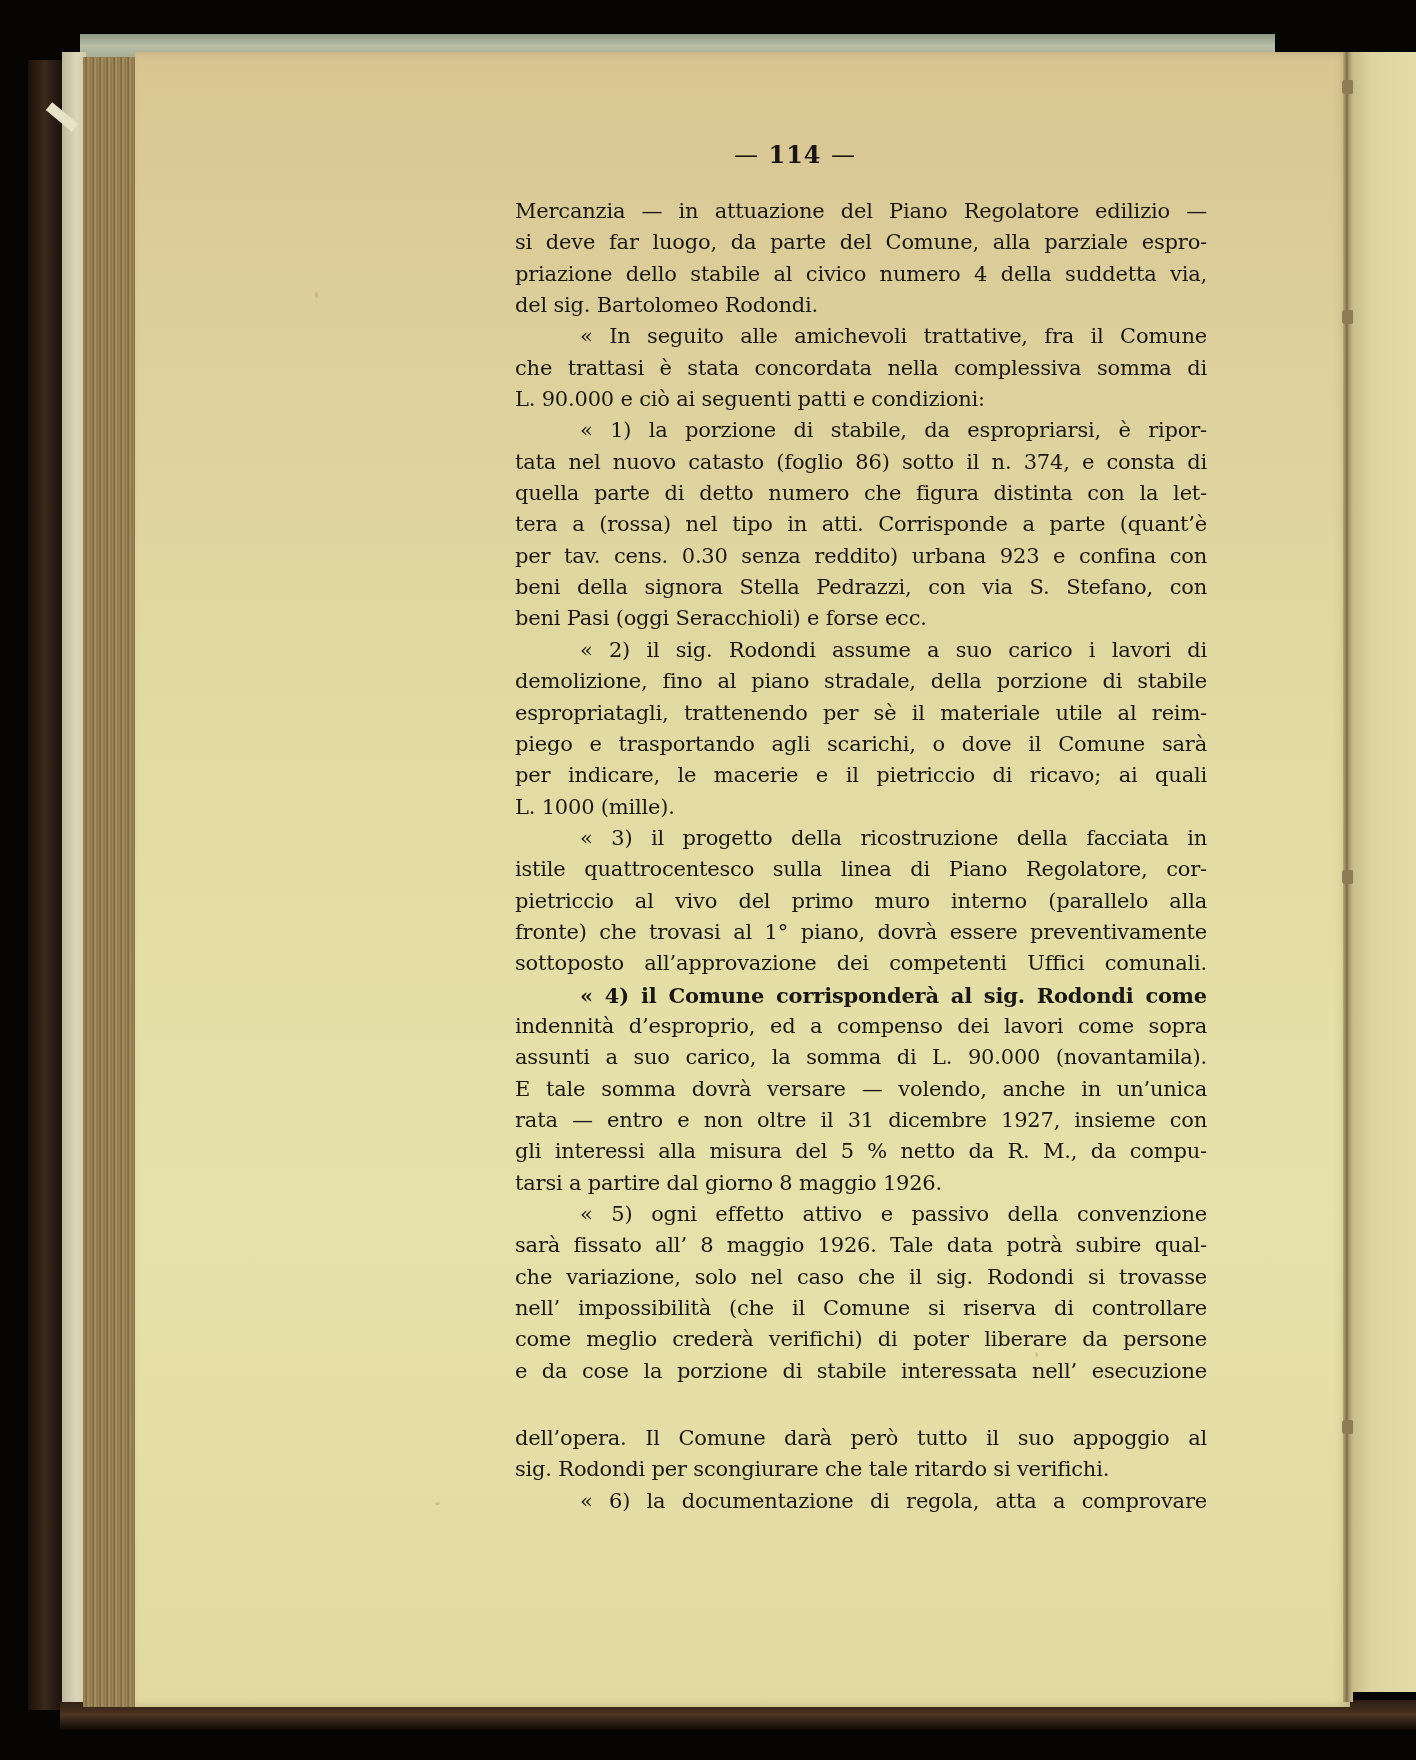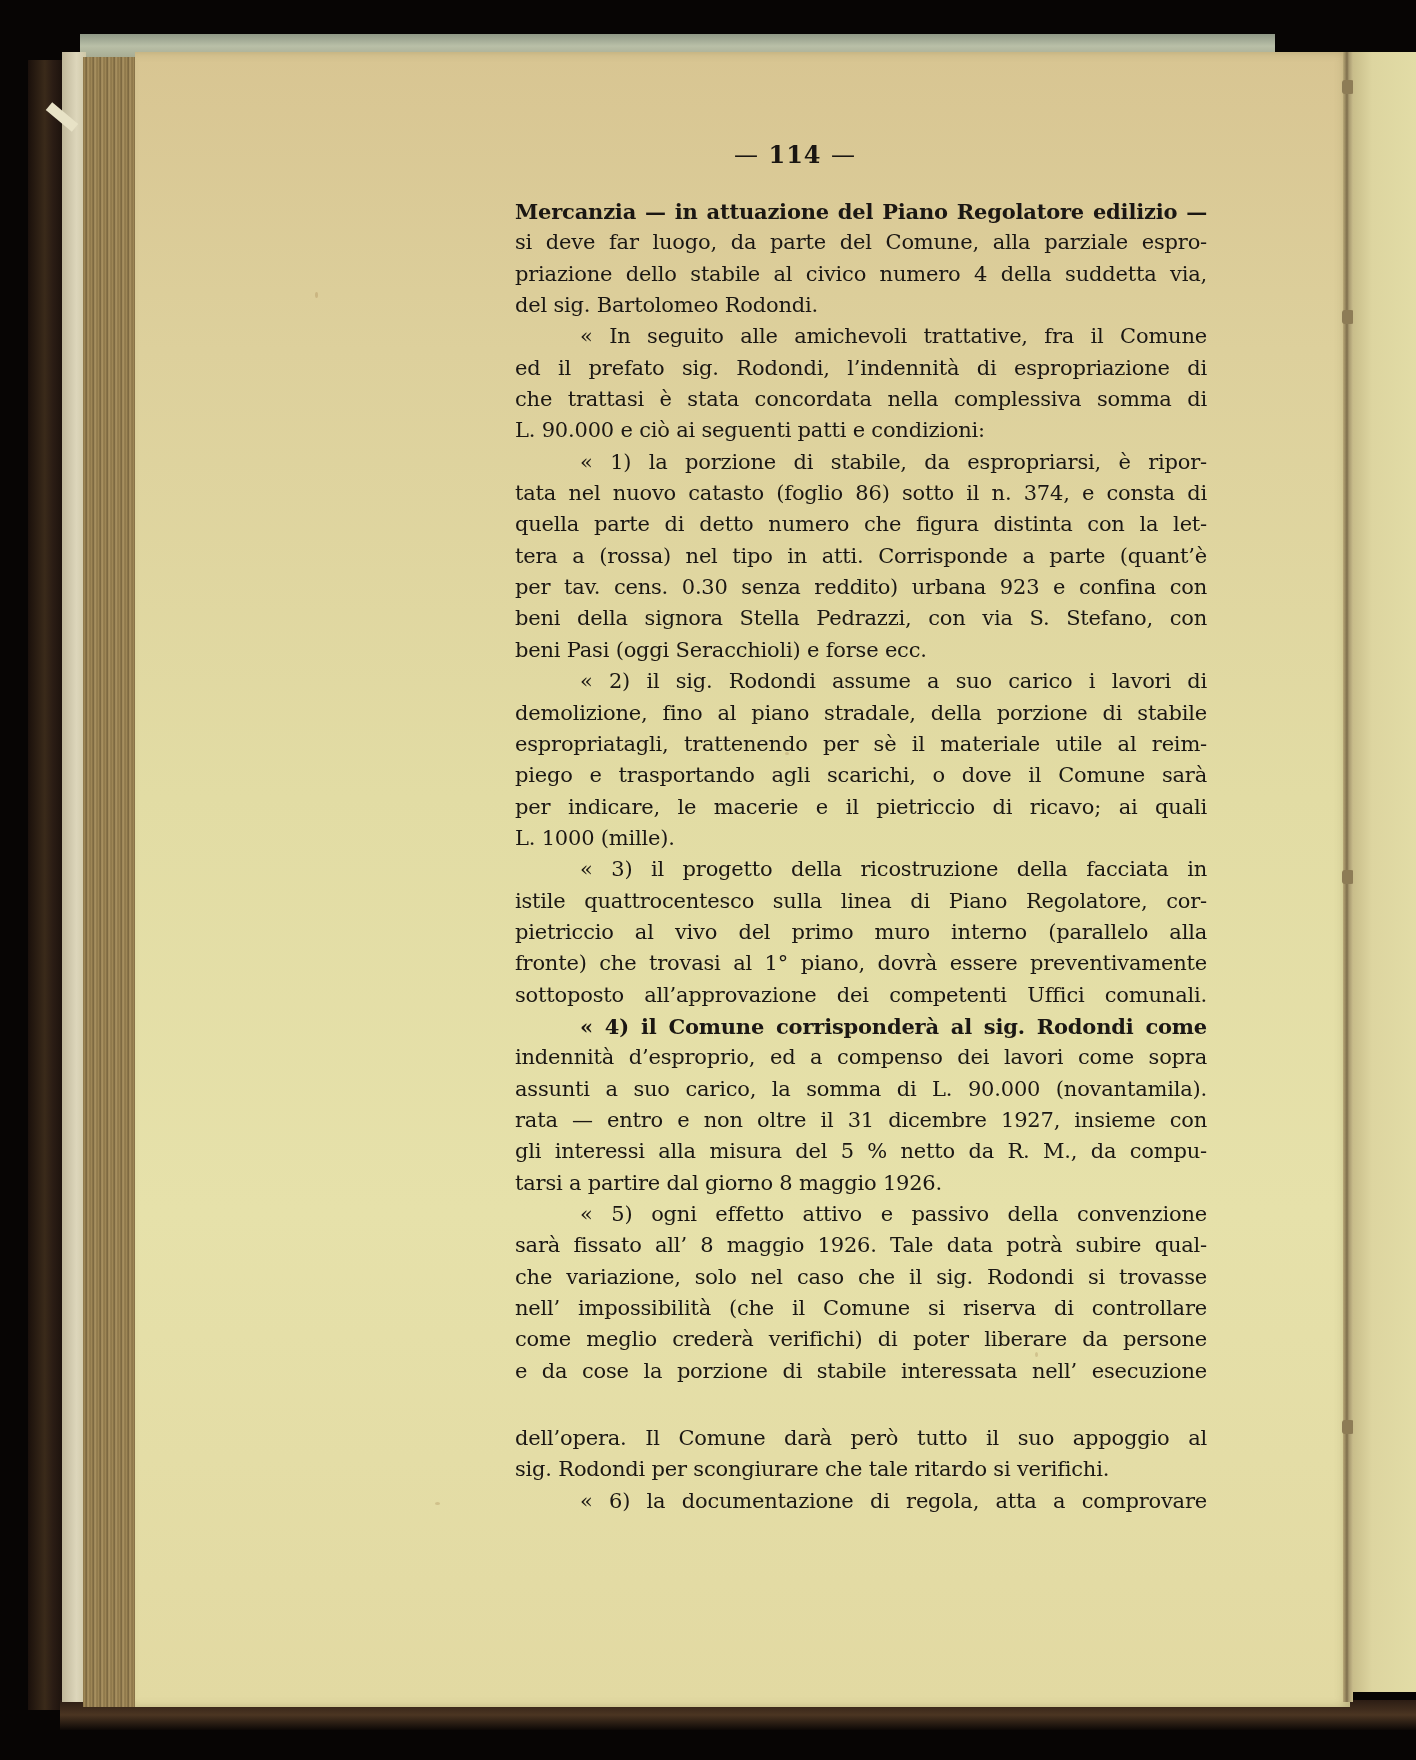--- a/index.html
+++ b/index.html
@@ -49,26 +49,25 @@
 <div class="stitch" style="top:1420px;"></div>
 <div class="facing-page"></div>
 
 <div class="page-number">
   <span class="dash">—</span>
   <span>114</span>
   <span class="dash">—</span>
 </div>
 
 <div class="text-block" id="text-block">
-    <div class="line" style="white-space: nowrap; font-weight: bold;"><span style="white-space: nowrap; word-spacing: 0px;">Mercanzia — in attuazione del Piano Regolatore edilizio —</span></div>
+    <div class="line" style="white-space: nowrap;"><span style="white-space: nowrap; word-spacing: 0px;">Mercanzia — in attuazione del Piano Regolatore edilizio —</span></div>
     <div class="line" style="white-space: nowrap;"><span style="white-space: nowrap; word-spacing: 0px;">si deve far luogo, da parte del Comune, alla parziale espro-</span></div>
     <div class="line" style="white-space: nowrap;"><span style="white-space: nowrap; word-spacing: 0px;">priazione dello stabile al civico numero 4 della suddetta via,</span></div>
     <div class="line last" style="white-space: nowrap;"><span style="white-space: nowrap;">del sig. Bartolomeo Rodondi.</span></div>
     <div class="line indent" style="white-space: nowrap;"><span style="white-space: nowrap; word-spacing: 0px;">« In seguito alle amichevoli trattative, fra il Comune</span></div>
-    <div class="line" style="white-space: nowrap;"><span style="white-space: nowrap; word-spacing: 0px;">ed il prefato sig. Rodondi, l’indennità di espropriazione di</span></div>
     <div class="line" style="white-space: nowrap;"><span style="white-space: nowrap; word-spacing: 0px;">che trattasi è stata concordata nella complessiva somma di</span></div>
     <div class="line last" style="white-space: nowrap;"><span style="white-space: nowrap;">L. 90.000 e ciò ai seguenti patti e condizioni:</span></div>
     <div class="line indent" style="white-space: nowrap;"><span style="white-space: nowrap; word-spacing: 0px;">« 1) la porzione di stabile, da espropriarsi, è ripor-</span></div>
     <div class="line" style="white-space: nowrap;"><span style="white-space: nowrap; word-spacing: 0px;">tata nel nuovo catasto (foglio 86) sotto il n. 374, e consta di</span></div>
     <div class="line" style="white-space: nowrap;"><span style="white-space: nowrap; word-spacing: 0px;">quella parte di detto numero che figura distinta con la let-</span></div>
     <div class="line" style="white-space: nowrap;"><span style="white-space: nowrap; word-spacing: 0px;">tera a (rossa) nel tipo in atti. Corrisponde a parte (quant’è</span></div>
     <div class="line" style="white-space: nowrap;"><span style="white-space: nowrap; word-spacing: 0px;">per tav. cens. 0.30 senza reddito) urbana 923 e confina con</span></div>
     <div class="line" style="white-space: nowrap;"><span style="white-space: nowrap; word-spacing: 0px;">beni della signora Stella Pedrazzi, con via S. Stefano, con</span></div>
     <div class="line last" style="white-space: nowrap;"><span style="white-space: nowrap;">beni Pasi (oggi Seracchioli) e forse ecc.</span></div>
     <div class="line indent" style="white-space: nowrap;"><span style="white-space: nowrap; word-spacing: 0px;">« 2) il sig. Rodondi assume a suo carico i lavori di</span></div>
@@ -78,20 +77,21 @@
     <div class="line" style="white-space: nowrap;"><span style="white-space: nowrap; word-spacing: 0px;">per indicare, le macerie e il pietriccio di ricavo; ai quali</span></div>
     <div class="line last" style="white-space: nowrap;"><span style="white-space: nowrap;">L. 1000 (mille).</span></div>
     <div class="line indent" style="white-space: nowrap;"><span style="white-space: nowrap; word-spacing: 0px;">« 3) il progetto della ricostruzione della facciata in</span></div>
     <div class="line" style="white-space: nowrap;"><span style="white-space: nowrap; word-spacing: 0px;">istile quattrocentesco sulla linea di Piano Regolatore, cor-</span></div>
     <div class="line" style="white-space: nowrap;"><span style="white-space: nowrap; word-spacing: 0px;">pietriccio al vivo del primo muro interno (parallelo alla</span></div>
     <div class="line" style="white-space: nowrap;"><span style="white-space: nowrap; word-spacing: 0px;">fronte) che trovasi al 1° piano, dovrà essere preventivamente</span></div>
     <div class="line" style="white-space: nowrap;"><span style="white-space: nowrap; word-spacing: 0px;">sottoposto all’approvazione dei competenti Uffici comunali.</span></div>
     <div class="line indent" style="white-space: nowrap;"><span style="white-space: nowrap; word-spacing: 0px; font-weight: bold;">« 4) il Comune corrisponderà al sig. Rodondi come</span></div>
     <div class="line" style="white-space: nowrap;"><span style="white-space: nowrap; word-spacing: 0px;">indennità d’esproprio, ed a compenso dei lavori come sopra</span></div>
     <div class="line" style="white-space: nowrap;"><span style="white-space: nowrap; word-spacing: 0px;">assunti a suo carico, la somma di L. 90.000 (novantamila).</span></div>
+    <div class="line" style="white-space: nowrap;"><span style="white-space: nowrap; word-spacing: 0px;">E tale somma dovrà versare — volendo, anche in un’unica</span></div>
     <div class="line" style="white-space: nowrap;"><span style="white-space: nowrap; word-spacing: 0px;">rata — entro e non oltre il 31 dicembre 1927, insieme con</span></div>
     <div class="line" style="white-space: nowrap;"><span style="white-space: nowrap; word-spacing: 0px;">gli interessi alla misura del 5 % netto da R. M., da compu-</span></div>
     <div class="line last" style="white-space: nowrap;"><span style="white-space: nowrap;">tarsi a partire dal giorno 8 maggio 1926.</span></div>
     <div class="line indent" style="white-space: nowrap;"><span style="white-space: nowrap; word-spacing: 0px;">« 5) ogni effetto attivo e passivo della convenzione</span></div>
     <div class="line" style="white-space: nowrap;"><span style="white-space: nowrap; word-spacing: 0px;">sarà fissato all’ 8 maggio 1926. Tale data potrà subire qual-</span></div>
     <div class="line" style="white-space: nowrap;"><span style="white-space: nowrap; word-spacing: 0px;">che variazione, solo nel caso che il sig. Rodondi si trovasse</span></div>
     <div class="line" style="white-space: nowrap;"><span style="white-space: nowrap; word-spacing: 0px;">nell’ impossibilità (che il Comune si riserva di controllare</span></div>
     <div class="line" style="white-space: nowrap;"><span style="white-space: nowrap; word-spacing: 0px;">come meglio crederà verifichi) di poter liberare da persone</span></div>
     <div class="line" style="white-space: nowrap;"><span style="white-space: nowrap; word-spacing: 0px;">e da cose la porzione di stabile interessata nell’ esecuzione</span></div>
     <div class="line" style="white-space: nowrap; margin-top: 36px;"><span style="white-space: nowrap; word-spacing: 0px;">dell’opera. Il Comune darà però tutto il suo appoggio al</span></div>

